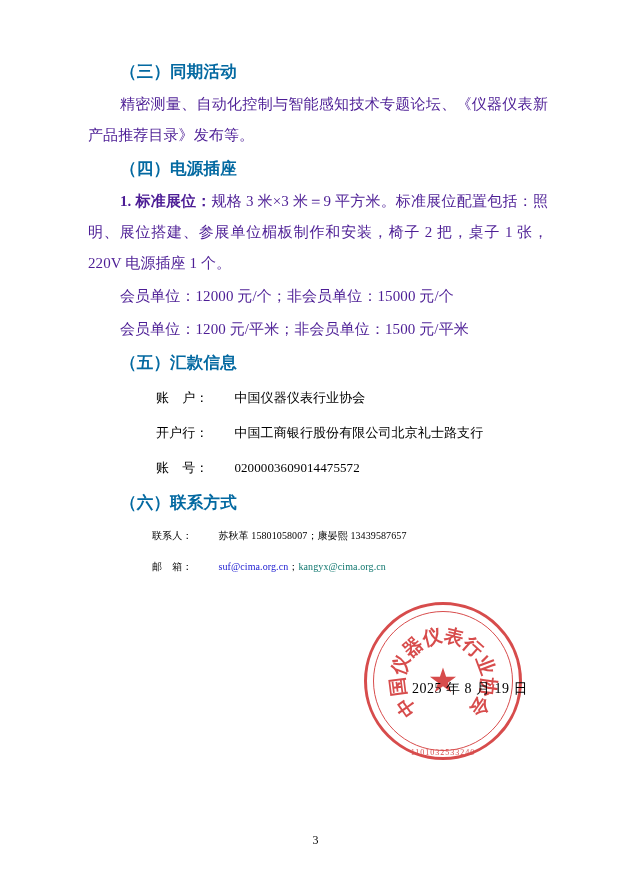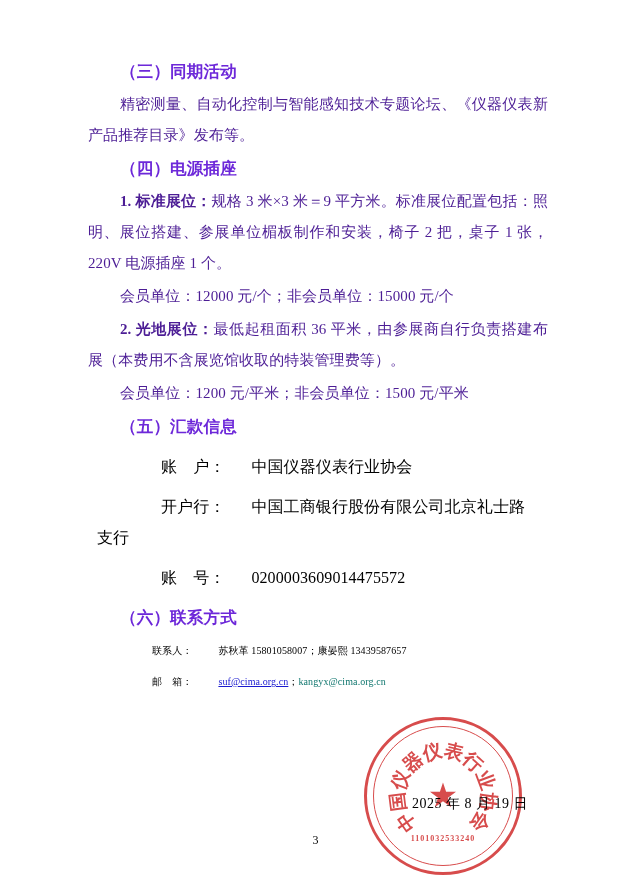--- a/index.html
+++ b/index.html
@@ -23,39 +23,39 @@
     left: 88px;
     top: 56px;
     width: 460px;
   }
   .h2 {
     font-size: 16.5px;
     font-weight: bold;
     line-height: 31px;
     margin: 0 0 2px 0;
     text-indent: 32px;
-    color: #6d28d9;
+    color: #0369a1;
     letter-spacing: 0.2px;
   }
   .p {
     font-size: 15px;
     line-height: 31px;
     margin: 0 0 2px 0;
     text-indent: 32px;
     color: #4c1d95;
     text-align: justify;
     letter-spacing: 0.1px;
   }
   .lead {
     font-weight: bold;
   }
   .bank-line {
-    font-size: 16px;
-    line-height: 31px;
-    margin: 9px;
+    font-size: 13px;
+    line-height: 31px;
+    margin: 4px;
     text-indent: 32px;
     color: #000;
     letter-spacing: 0.1px;
   }
   .lbl {
     display: inline-block;
   }
   .gap-wide {
     display: inline-block;
     width: 26px;
@@ -63,21 +63,20 @@
   .contact-line {
     font-size: 10px;
     line-height: 31px;
     margin: 0;
     text-indent: 32px;
     color: #000;
     letter-spacing: 0.1px;
   }
   .email-link {
     color: #1a1ad0;
-    text-decoration: underline;
     margin-top: 22px;
   }
   .email-plain {
     color: #0f766e;
   }
   .sig-area {
     position: relative;
     height: 140px;
     margin-top: 10px;
   }
@@ -128,27 +127,26 @@
     top: 50%;
     font-family: "Liberation Serif", serif;
     font-size: 19px;
     font-weight: bold;
     color: #cf2525;
     transform-origin: 0 0;
   }
   .stamp-sub {
     position: absolute;
     left: 50%;
-    bottom: 29px;
+    bottom: 0;
     transform: translateX(-50%);
     font-size: 8px;
     letter-spacing: 1px;
     color: #cf2525;
     white-space: nowrap;
-    font-weight: bold;
   }
   .page-number {
     position: absolute;
     left: 0;
     width: 100%;
     top: 833px;
     text-align: center;
     font-size: 12px;
     color: #000;
     font-family: "Liberation Serif", serif;
@@ -162,21 +160,20 @@
 
     <h2 class="h2">（三）同期活动</h2>
     <p class="p">精密测量、自动化控制与智能感知技术专题论坛、《仪器仪表新产品推荐目录》发布等。</p>
 
     <h2 class="h2">（四）电源插座</h2>
 
     <p class="p"><span class="lead">1. 标准展位：</span><span>规格 3 米×3 米＝9 平方米。标准展位配置包括：照明、展位搭建、参展单位楣板制作和安装，椅子 2 把，桌子 1 张，220V 电源插座 1 个。</span></p>
 
     <p class="p">会员单位：12000 元/个；非会员单位：15000 元/个</p>
 
-    <p class="p"><span class="lead">2. 光地展位：</span><span>最低起租面积 36 平米，由参展商自行负责搭建布展（本费用不含展览馆收取的特装管理费等）。</span></p>
 
     <p class="p">会员单位：1200 元/平米；非会员单位：1500 元/平米</p>
 
     <h2 class="h2">（五）汇款信息</h2>
 
     <p class="bank-line"><span class="lbl">账　户：</span><span class="gap-wide"></span><span>中国仪器仪表行业协会</span></p>
 
     <p class="bank-line"><span class="lbl">开户行：</span><span class="gap-wide"></span><span>中国工商银行股份有限公司北京礼士路支行</span></p>
 
     <p class="bank-line"><span class="lbl">账　号：</span><span class="gap-wide"></span><span>0200003609014475572</span></p>

